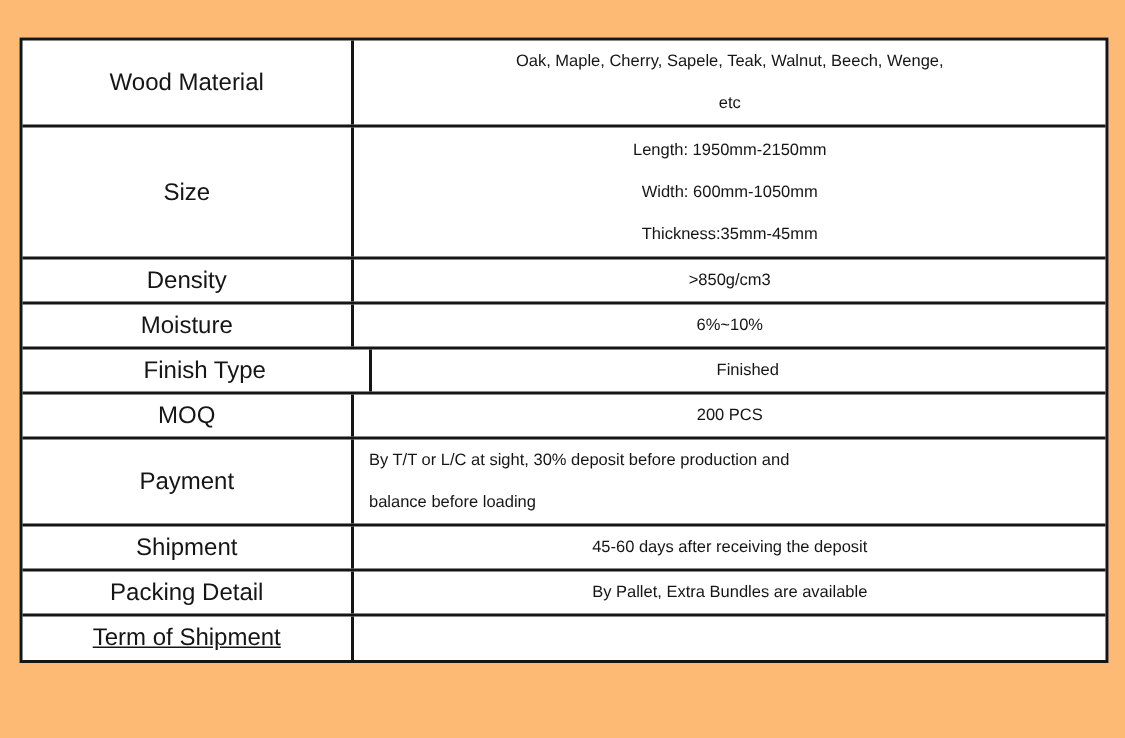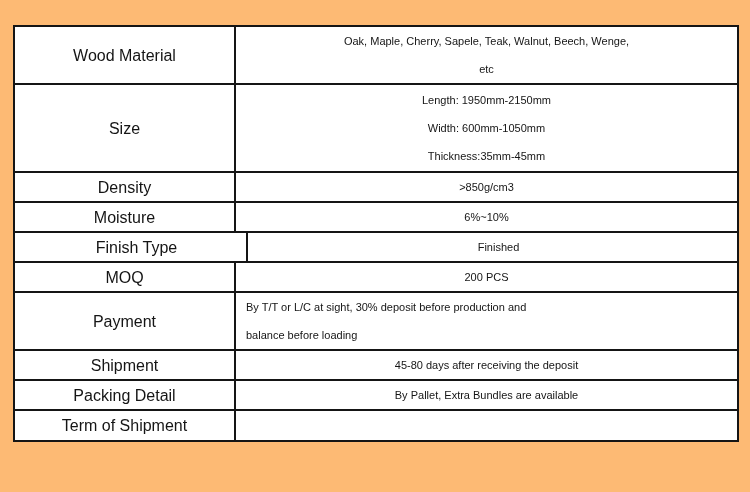--- a/index.html
+++ b/index.html
@@ -26,20 +26,21 @@
     width: 722px;
     border: 2px solid #151515;
     background: #ffffff;
   }
   .row {
     display: flex;
     border-bottom: 2px solid #151515;
   }
   .row:last-child {
     border-bottom: none;
+    text-decoration: underline;
   }
   .label-cell {
     width: 221px;
     flex: 0 0 221px;
     border-right: 2px solid #151515;
     display: flex;
     align-items: center;
     justify-content: center;
     text-align: center;
     font-size: 16px;
@@ -118,21 +119,21 @@
     </div>
 
     <div class="row">
       <div class="label-cell h-pay">Payment</div>
       <div class="value-cell h-pay align-left">By T/T or L/C at sight, 30% deposit before production and
 balance before loading</div>
     </div>
 
     <div class="row">
       <div class="label-cell h-ship">Shipment</div>
-      <div class="value-cell h-ship">45-80 days after receiving the deposit</div>
+      <div class="value-cell h-ship">45-60 days after receiving the deposit</div>
     </div>
 
     <div class="row">
       <div class="label-cell h-pack">Packing Detail</div>
       <div class="value-cell h-pack">By Pallet, Extra Bundles are available</div>
     </div>
 
     <div class="row">
       <div class="label-cell h-term">Term of Shipment</div>
     </div>

